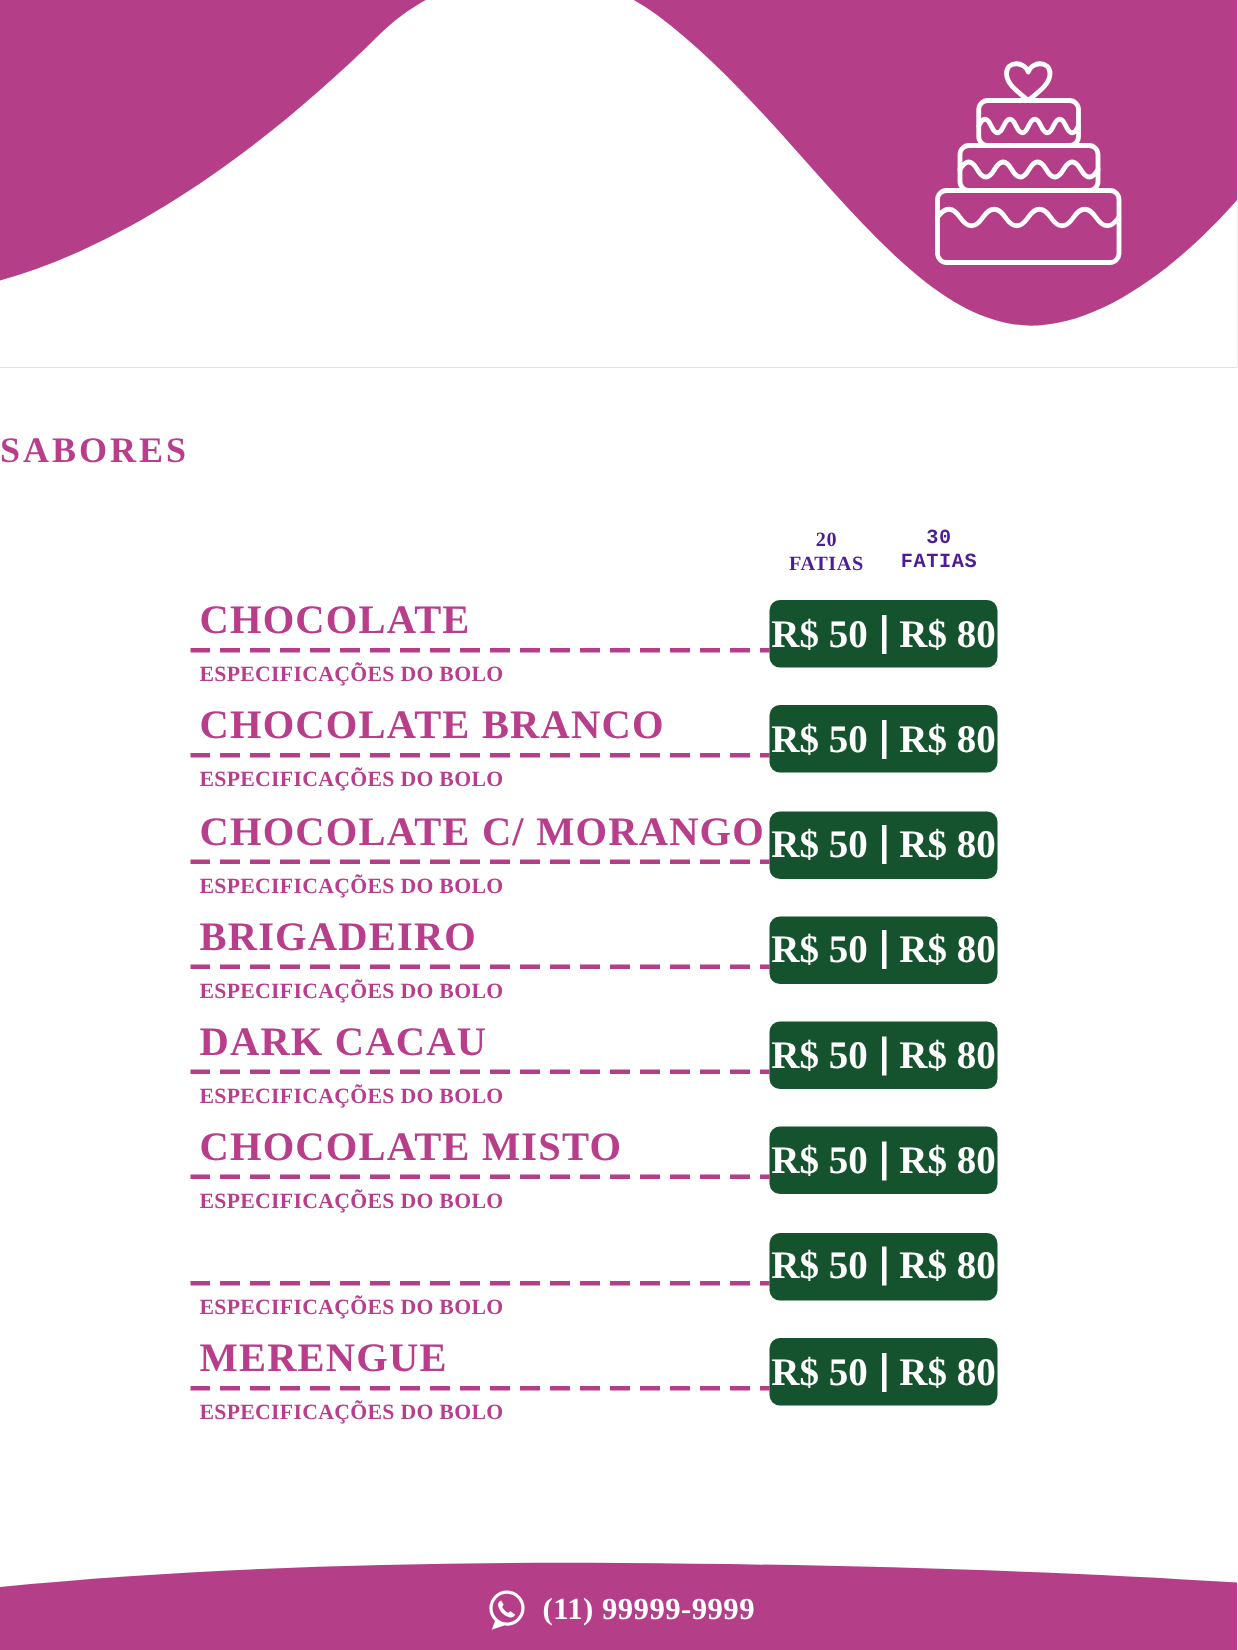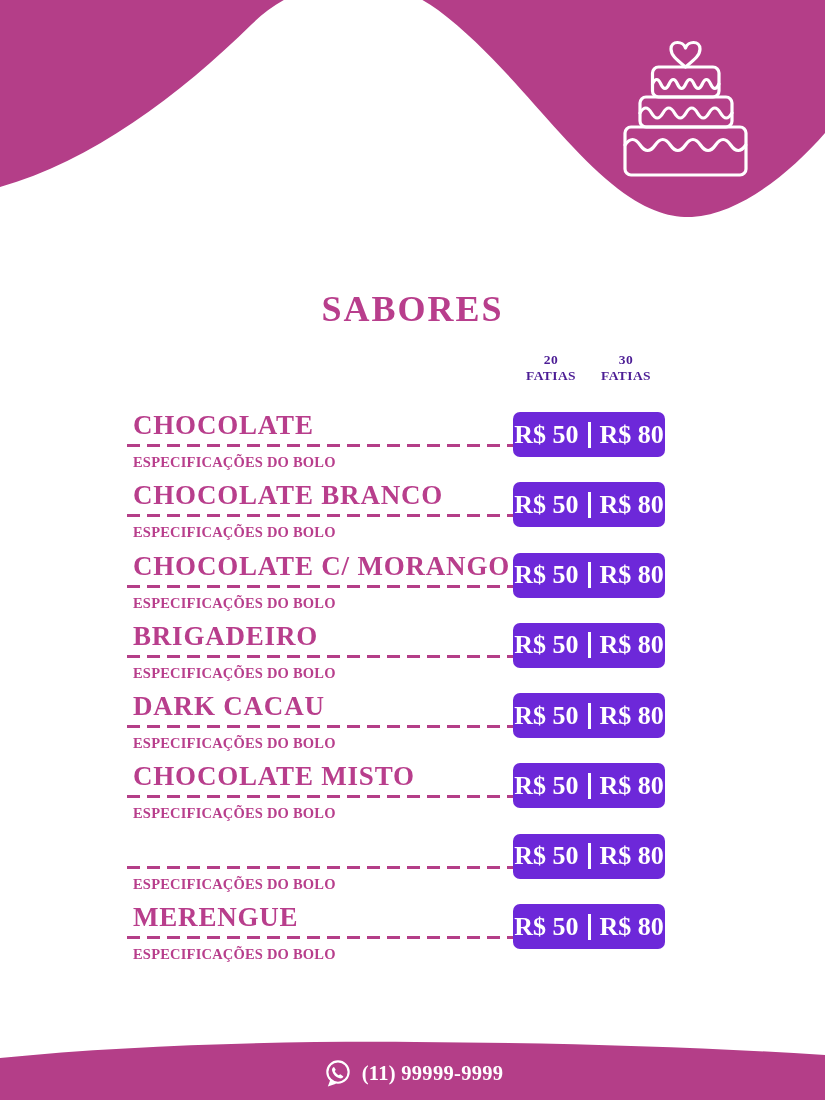--- a/index.html
+++ b/index.html
@@ -10,46 +10,46 @@
   
   .header-svg{position:absolute;top:0;left:0;display:block;}
   .brand{
     position:absolute;top:30px;left:150px;width:360px;text-align:center;
     color:#B83E8C;z-index:2;line-height:1;
   }
   .brand-line1{font-size:62px;letter-spacing:1px;line-height:66px;}
   .brand-line2{font-size:112px;line-height:96px;transform:scaleX(0.76);transform-origin:50% 50%;}
   
   .section-title{
-    position:absolute;top:288px;left:0;width:100%;text-align:center;
-    color:#B83E8C;font-size:36px;letter-spacing:2px;
+    position:absolute;top:288px;left:0;width:100%;
+    color:#B83E8C;font-size:24px;letter-spacing:2px;
   }
   
   .size-col{position:absolute;width:70px;text-align:center;color:#4c1d95;
     font-size:13.5px;line-height:16px;letter-spacing:.4px;}
   .size-col-20{left:516px;top:352px;}
-  .size-col-30{left:591px;top:352px;}
-  
-  .menu-list{position:absolute;left:127px;top:408px;width:538px;font-family:Liberation Serif, serif;}
+  .size-col-30{left:591px;top:352px;font-family:Liberation Mono, monospace;}
+  
+  .menu-list{position:absolute;left:127px;top:396px;width:538px;font-family:Liberation Serif, serif;}
   .row{position:relative;height:70.3px;}
   .item-name{
     position:absolute;top:2px;left:6px;color:#B83E8C;font-size:27px;
     letter-spacing:.8px;white-space:nowrap;line-height:30px;
   }
   .dash-line{
     position:absolute;top:36px;left:0;width:386px;height:3px;
     background:repeating-linear-gradient(90deg,#B43E88 0 13px,transparent 13px 20px);
   }
   .item-spec{
     position:absolute;top:46px;left:6px;color:#B83E8C;font-size:14.5px;
     letter-spacing:.2px;white-space:nowrap;
   }
   .price-badge{
     position:absolute;top:4px;left:386px;width:152px;height:45px;
-    background:#6d28d9;border-radius:7px;
+    background:#14532d;border-radius:7px;
     display:flex;align-items:center;justify-content:center;gap:9px;
   }
   .price{color:#fff;font-size:26px;white-space:nowrap;}
   .price-sep{width:3px;height:26px;background:#fff;}
   
   .footer-svg{position:absolute;bottom:0;left:0;display:block;}
   .footer-content{
     position:absolute;bottom:10px;left:0;width:100%;height:34px;z-index:2;
     display:flex;align-items:center;justify-content:center;gap:40px;color:#fff;margin-top:36px;
   }

